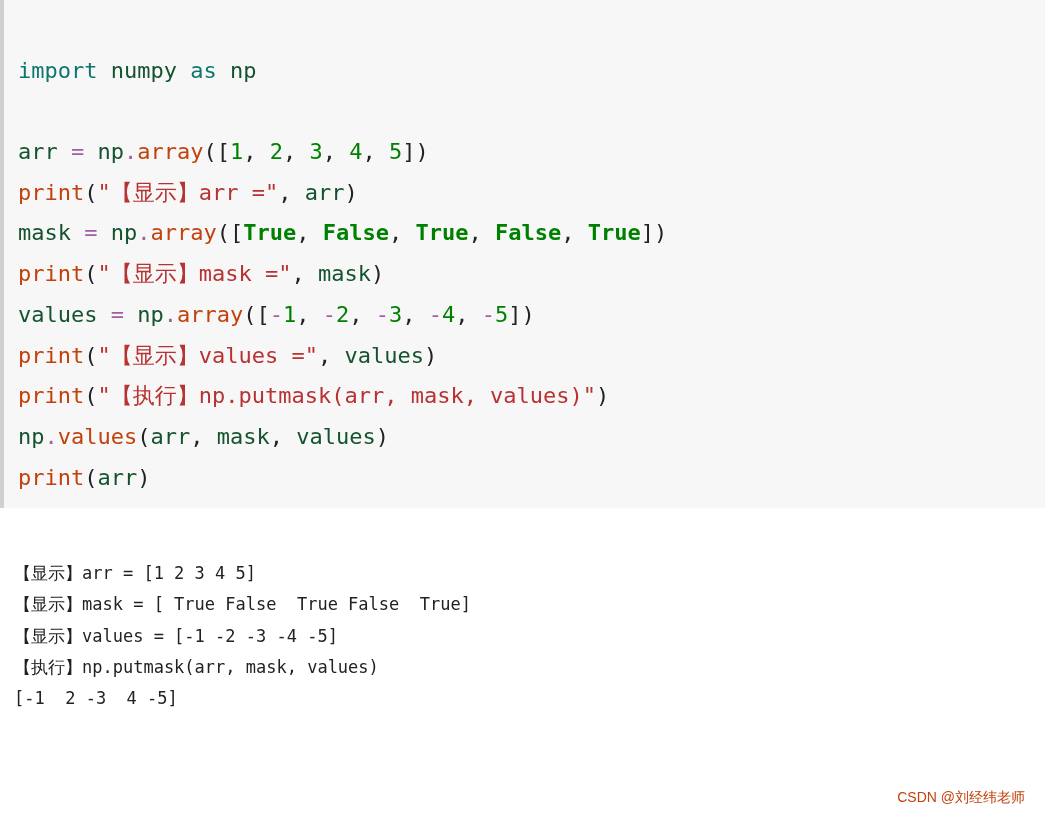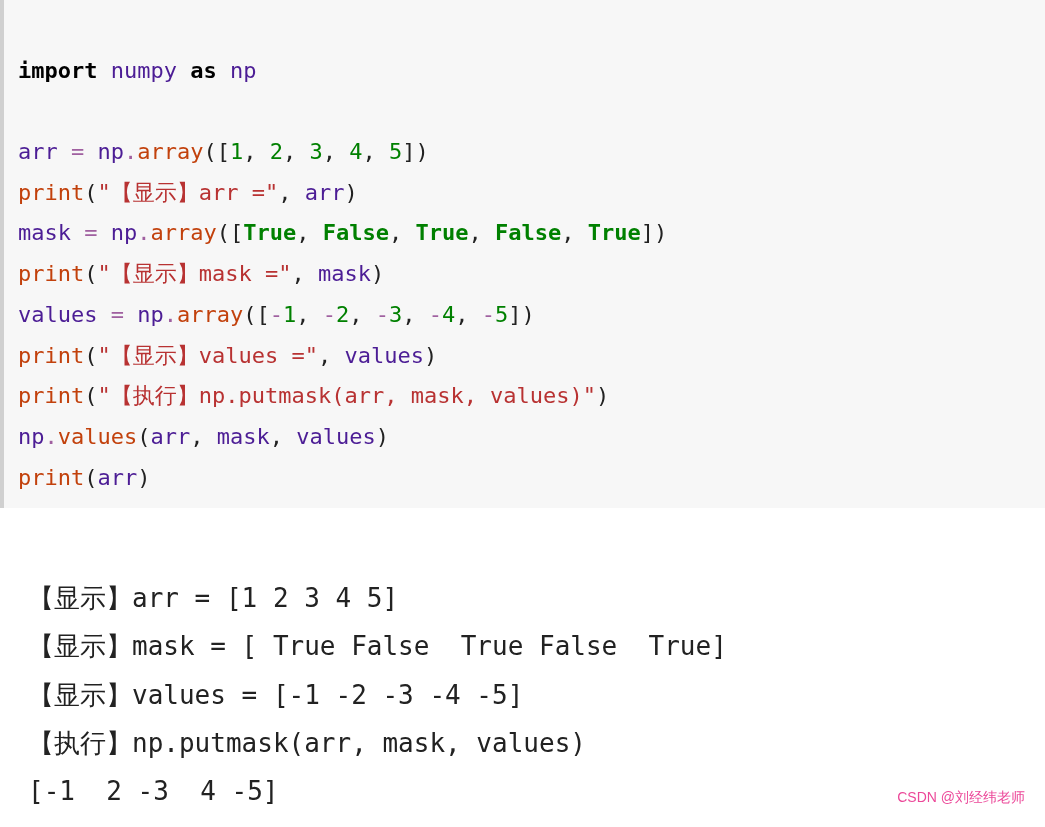--- a/index.html
+++ b/index.html
@@ -12,39 +12,39 @@
   .code-block {
     background: #f7f7f7;
     border-left: 4px solid #d0d0d0;
     padding: 10px 14px 10px 14px;
     line-height: 1.85;
     white-space: pre;
     color: #222;
     margin-bottom: 14px;
   }
   .output-block {
-    padding: 4px 28px;
+    padding: 4px 14px;
     line-height: 1.85;
     white-space: pre;
     color: #222;
-    font-size: 26px;
+    font-size: 17px;
   }
-  .kw   { color: #000000; font-weight: bold; margin-top: 13px; }   
-  .name { color: #4c1d95; }                       
+  .kw   { color: #0f766e; font-weight: normal; margin-top: 13px; }   
+  .name { color: #14532d; }                       
   .op   { color: #a060a0; }                       
   .fn   { color: #c2410c; }                       
   .p    { color: #222222; }                       
   .num  { color: #008000; }                       
   .str  { color: #b83232; }                       
   .bool { color: #008000; font-weight: bold; }   
   .watermark {
     position: fixed;
     right: 20px;
     bottom: 20px;
-    color: #ec4899;
+    color: #c2410c;
     font-size: 14px;
     font-family: sans-serif;
   }
 </style>
 </head>
 <body>
 
 <div class="code-block">
 <span><span class="kw">import</span> <span class="name">numpy</span> <span class="kw">as</span> <span class="name">np</span></span>
 

